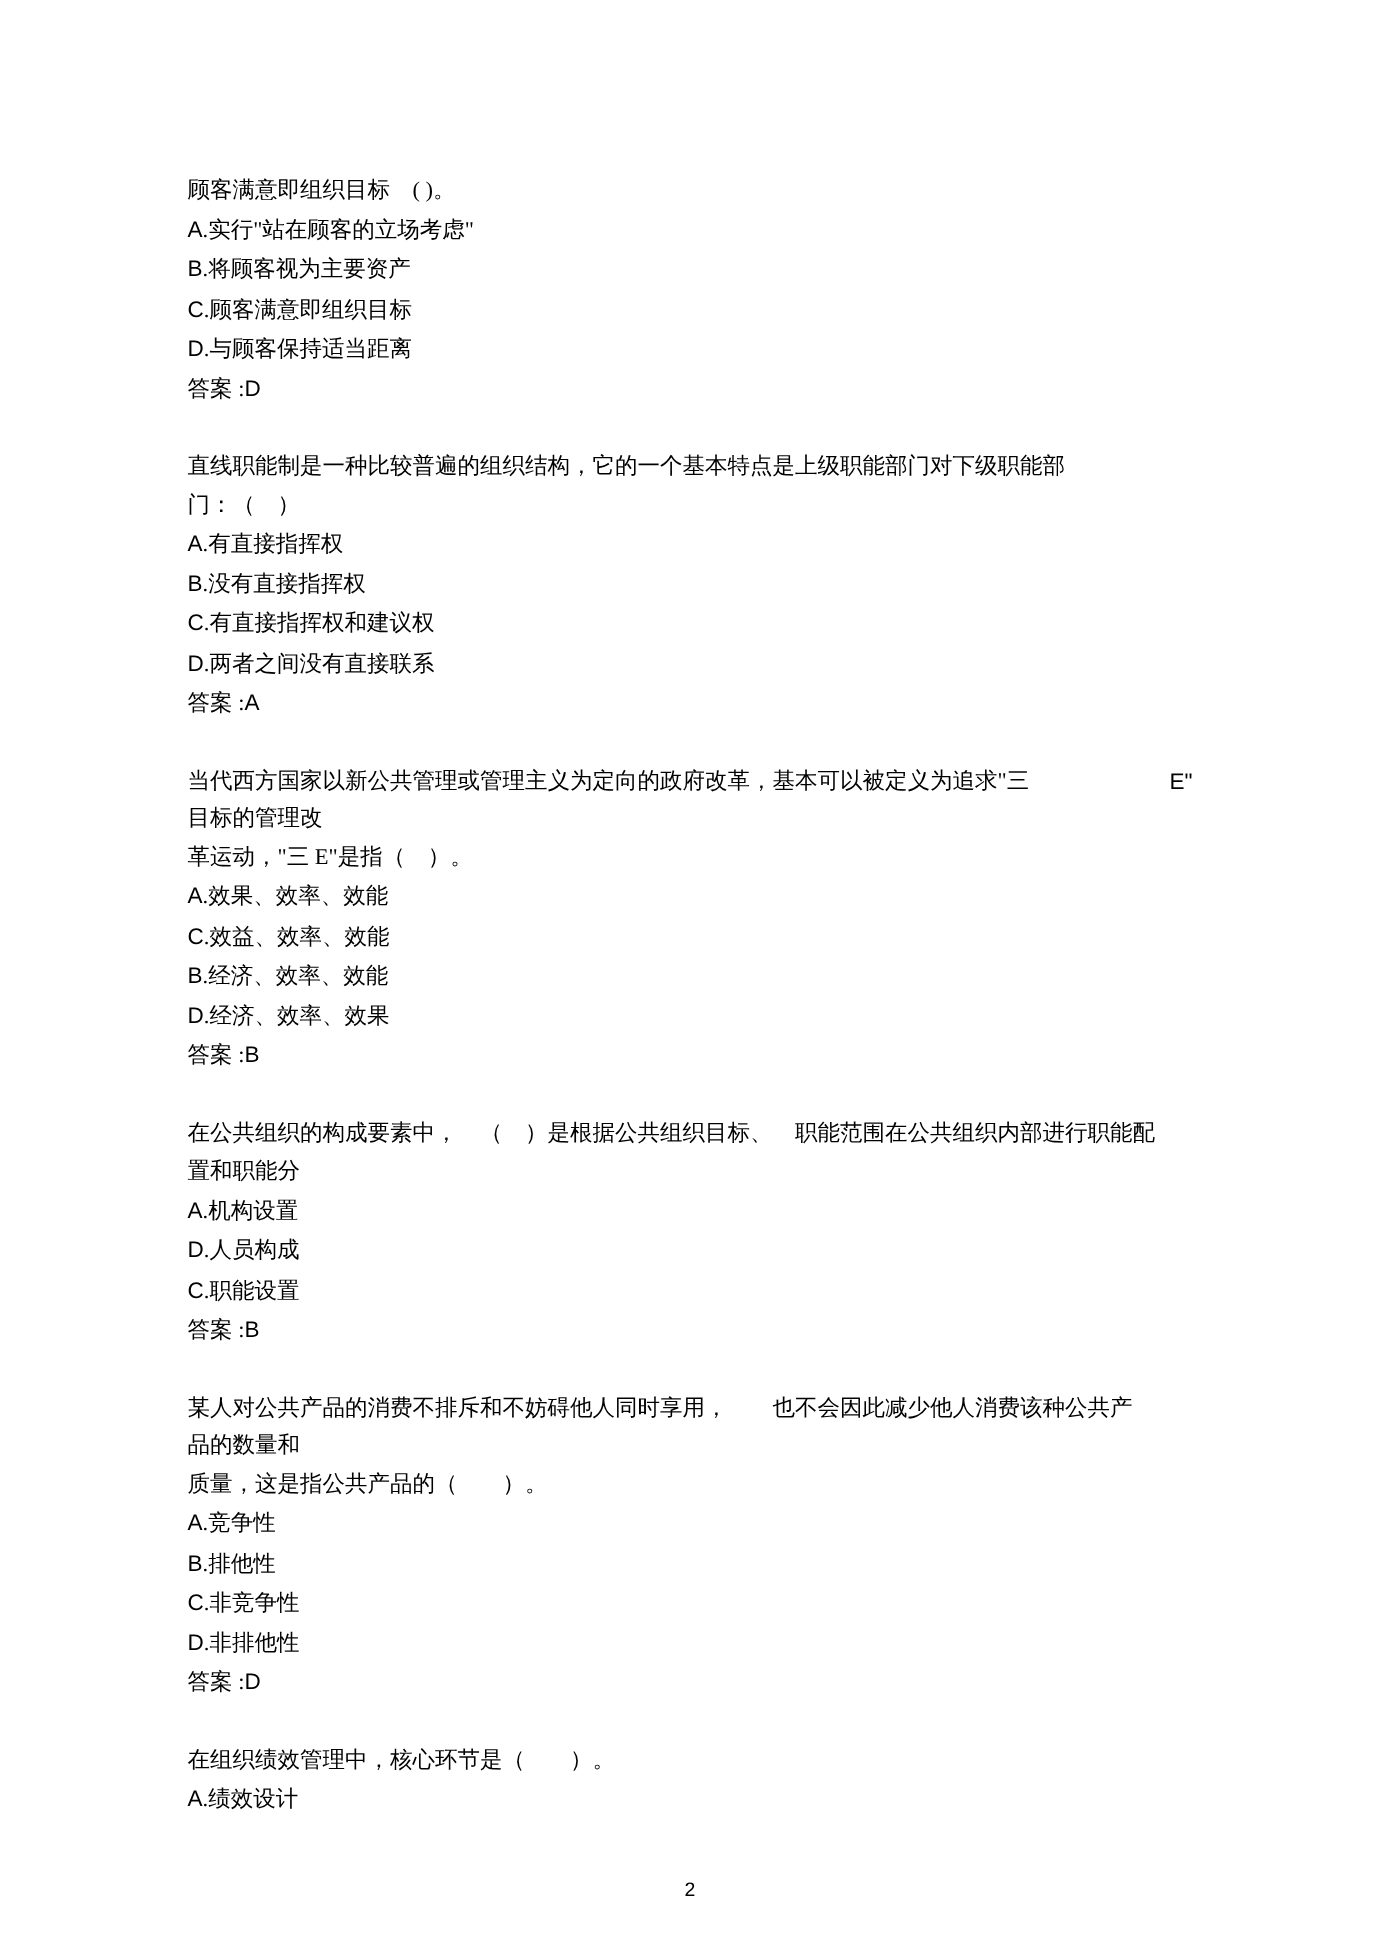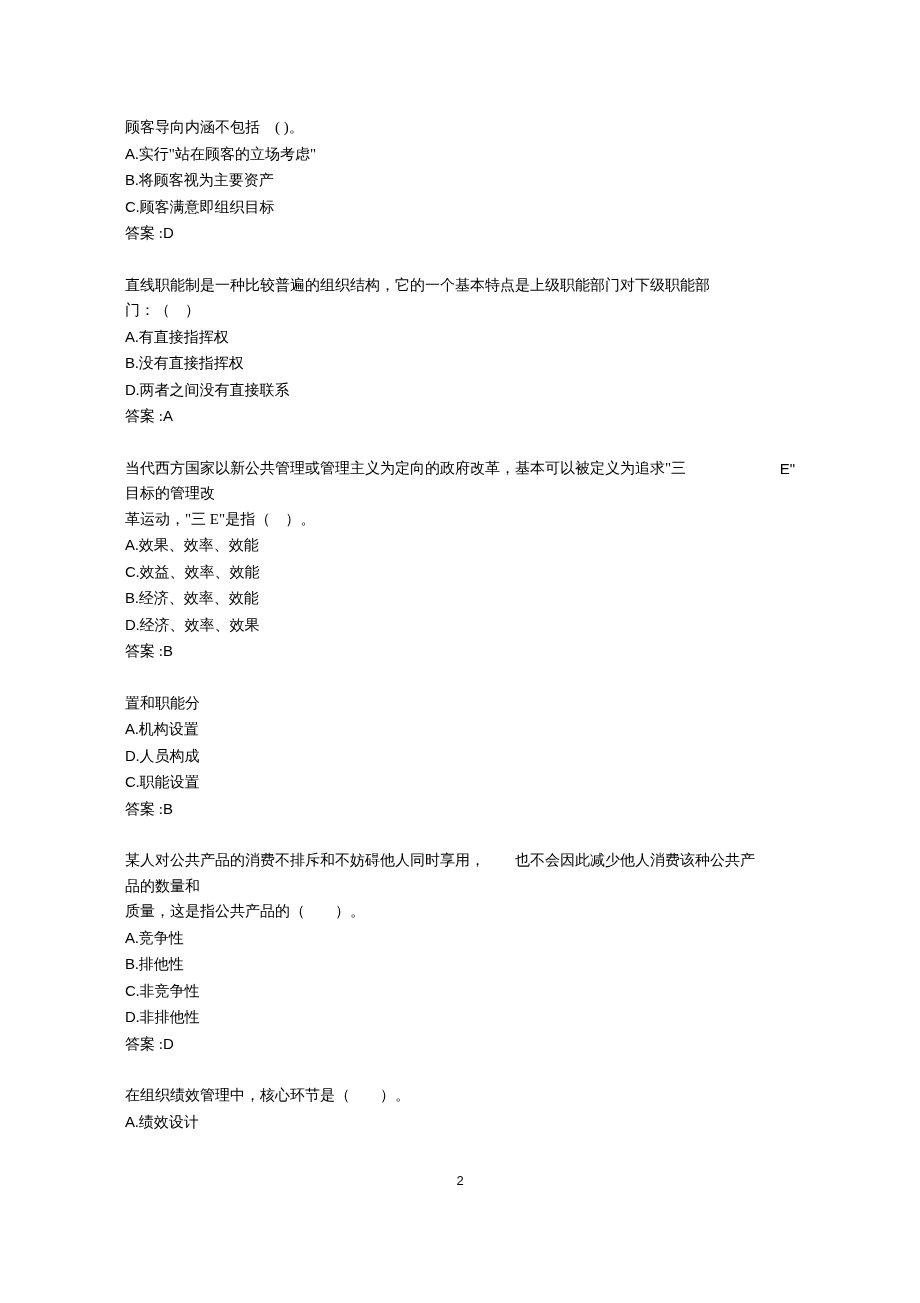--- a/index.html
+++ b/index.html
@@ -41,51 +41,54 @@
     margin-top: 35px;
     font-family: Arial, Helvetica, sans-serif;
   }
 </style>
 </head>
 <body>
 
 <div class="page">
 
   <div class="q-block">
-    <span class="q-line">顾客导向内涵不包括　( )。</span>
+    <span class="q-line">顾客满意即组织目标　( )。</span>
     <span class="q-line"><span class="latin">A</span><span>.实行"站在顾客的立场考虑"</span></span>
     <span class="q-line"><span class="latin">B</span><span>.将顾客视为主要资产</span></span>
     <span class="q-line"><span class="latin">C</span><span>.顾客满意即组织目标</span></span>
+    <span class="q-line"><span class="latin">D</span><span>.与顾客保持适当距离</span></span>
     <span class="q-line"><span>答案 :</span><span class="latin">D</span></span>
   </div>
 
   <div class="q-block">
     <span class="q-line">直线职能制是一种比较普遍的组织结构，它的一个基本特点是上级职能部门对下级职能部</span>
     <span class="q-line">门：（　）</span>
     <span class="q-line"><span class="latin">A</span><span>.有直接指挥权</span></span>
     <span class="q-line"><span class="latin">B</span><span>.没有直接指挥权</span></span>
+    <span class="q-line"><span class="latin">C</span><span>.有直接指挥权和建议权</span></span>
     <span class="q-line"><span class="latin">D</span><span>.两者之间没有直接联系</span></span>
     <span class="q-line"><span>答案 :</span><span class="latin">A</span></span>
   </div>
 
   <div class="q-block">
     <span class="q-line stem-flex">
       <span class="stem-main">当代西方国家以新公共管理或管理主义为定向的政府改革，基本可以被定义为追求"三</span>
       <span class="stem-trail latin">E"</span>
     </span>
     <span class="q-line">目标的管理改</span>
     <span class="q-line">革运动，"三 E"是指（　）。</span>
     <span class="q-line"><span class="latin">A</span><span>.效果、效率、效能</span></span>
     <span class="q-line"><span class="latin">C</span><span>.效益、效率、效能</span></span>
     <span class="q-line"><span class="latin">B</span><span>.经济、效率、效能</span></span>
     <span class="q-line"><span class="latin">D</span><span>.经济、效率、效果</span></span>
     <span class="q-line"><span>答案 :</span><span class="latin">B</span></span>
   </div>
 
   <div class="q-block">
+    <span class="q-line">在公共组织的构成要素中，　（　）是根据公共组织目标、　职能范围在公共组织内部进行职能配</span>
     <span class="q-line">置和职能分</span>
     <span class="q-line"><span class="latin">A</span><span>.机构设置</span></span>
     <span class="q-line"><span class="latin">D</span><span>.人员构成</span></span>
     <span class="q-line"><span class="latin">C</span><span>.职能设置</span></span>
     <span class="q-line"><span>答案 :</span><span class="latin">B</span></span>
   </div>
 
   <div class="q-block">
     <span class="q-line">某人对公共产品的消费不排斥和不妨碍他人同时享用，　　也不会因此减少他人消费该种公共产</span>
     <span class="q-line">品的数量和</span>

